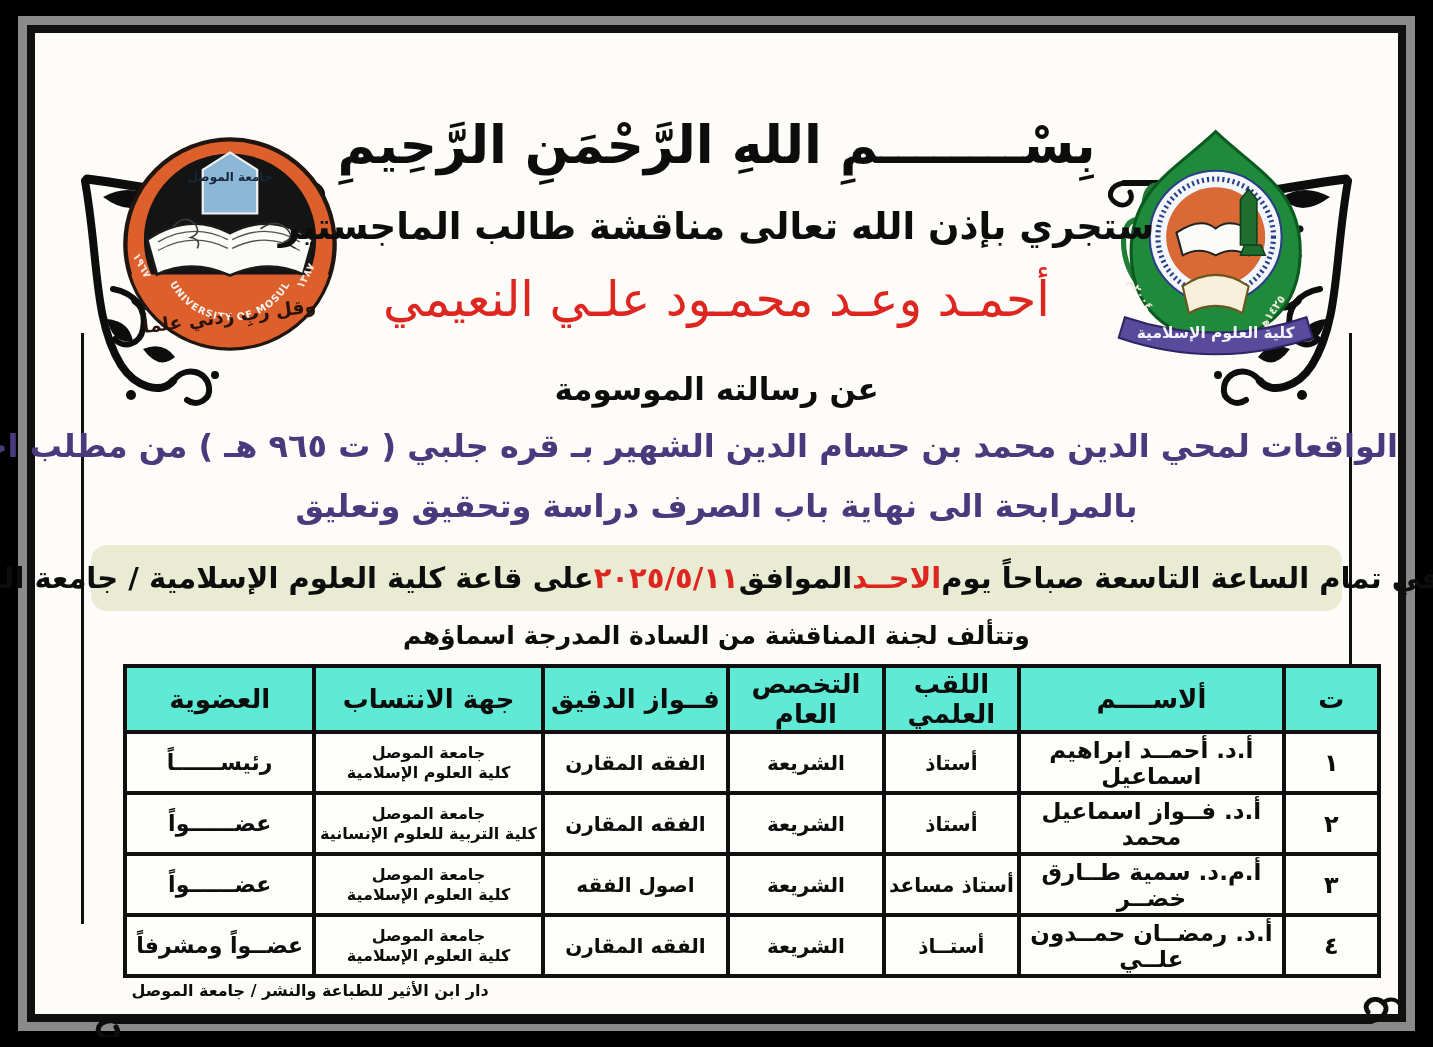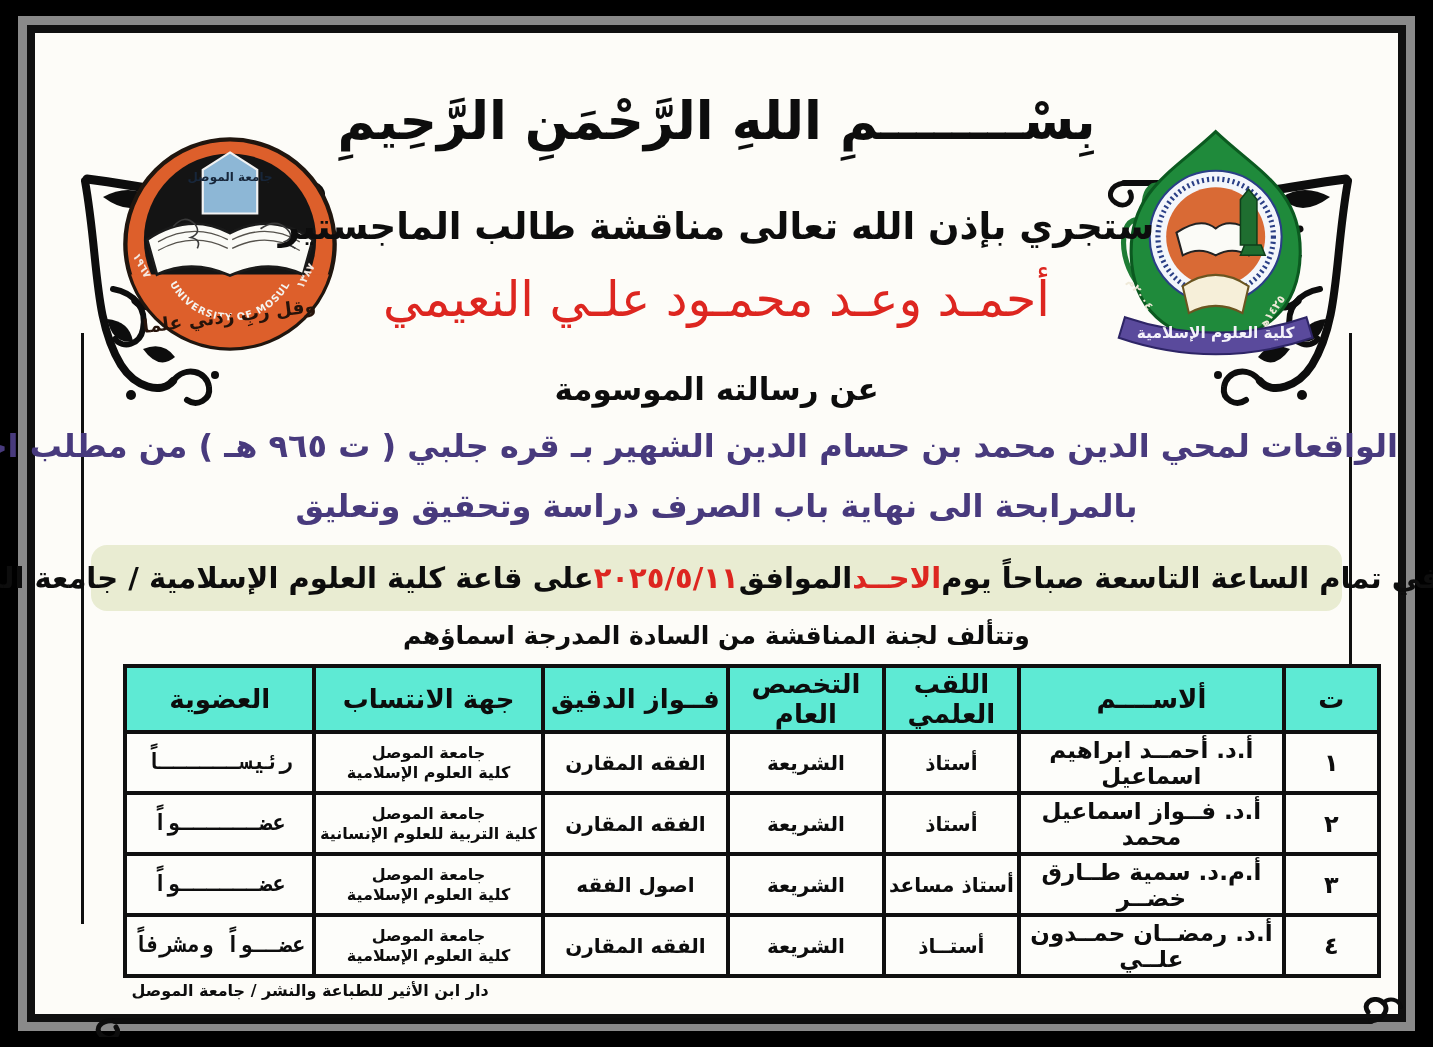--- a/index.html
+++ b/index.html
@@ -19,21 +19,21 @@
     position:absolute;left:9px;top:9px;right:9px;bottom:9px;
     background:#101010;
   }
   .paper{
     position:absolute;left:8px;top:8px;right:8px;bottom:8px;
     background:#fdfcf8;
   }
   .abs{position:absolute;}
   .ctr{left:0;right:0;text-align:center;white-space:nowrap;}
   .bismillah{
-    top:58px;font-size:52px;font-weight:bold;color:#0d0d0d;
+    top:82px;font-size:52px;font-weight:bold;color:#0d0d0d;
     letter-spacing:0;
   }
   .announce{top:172px;font-size:37px;font-weight:bold;color:#0d0d0d;}
   .student{top:238px;font-size:49px;font-weight:normal;color:#dd2620;}
   .intro{top:338px;font-size:31px;font-weight:bold;color:#0d0d0d;}
   .title1{top:394px;font-size:32px;font-weight:bold;color:#483a7d;}
   .title2{top:454px;font-size:32px;font-weight:bold;color:#483a7d;}
   .schedule-box{
     top:512px;left:56px;right:56px;height:66px;
     background:#e9ecd2;border-radius:16px;
@@ -55,21 +55,21 @@
     padding:1px 2px;overflow:hidden;
   }
   table.committee th{background:#5eead4;font-size:26px;height:66px;}
   table.committee td{background:#fdfdfa;height:61px;}
   td.c-no{font-size:24px;}
   td.c-name{font-size:23px;}
   td.c-title{font-size:20px;}
   td.c-gen{font-size:20px;}
   td.c-spec{font-size:20px;}
   td.c-aff{font-size:16px;line-height:1.25;}
-  td.c-mem{font-size:22px;font-family:Liberation Mono, monospace;}
+  td.c-mem{font-size:22px;}
   .aff-line{display:block;}
   .footer-text{
     top:948px;left:80px;width:390px;text-align:center;
     font-size:16px;font-weight:bold;color:#0d0d0d;white-space:nowrap;
   }
   .side-line{
     position:absolute;width:3px;background:#101010;top:300px;bottom:90px;
   }
   .ornament{position:absolute;top:136px;width:252px;height:252px;}
   .ornament.right{transform:scaleX(-1);}

